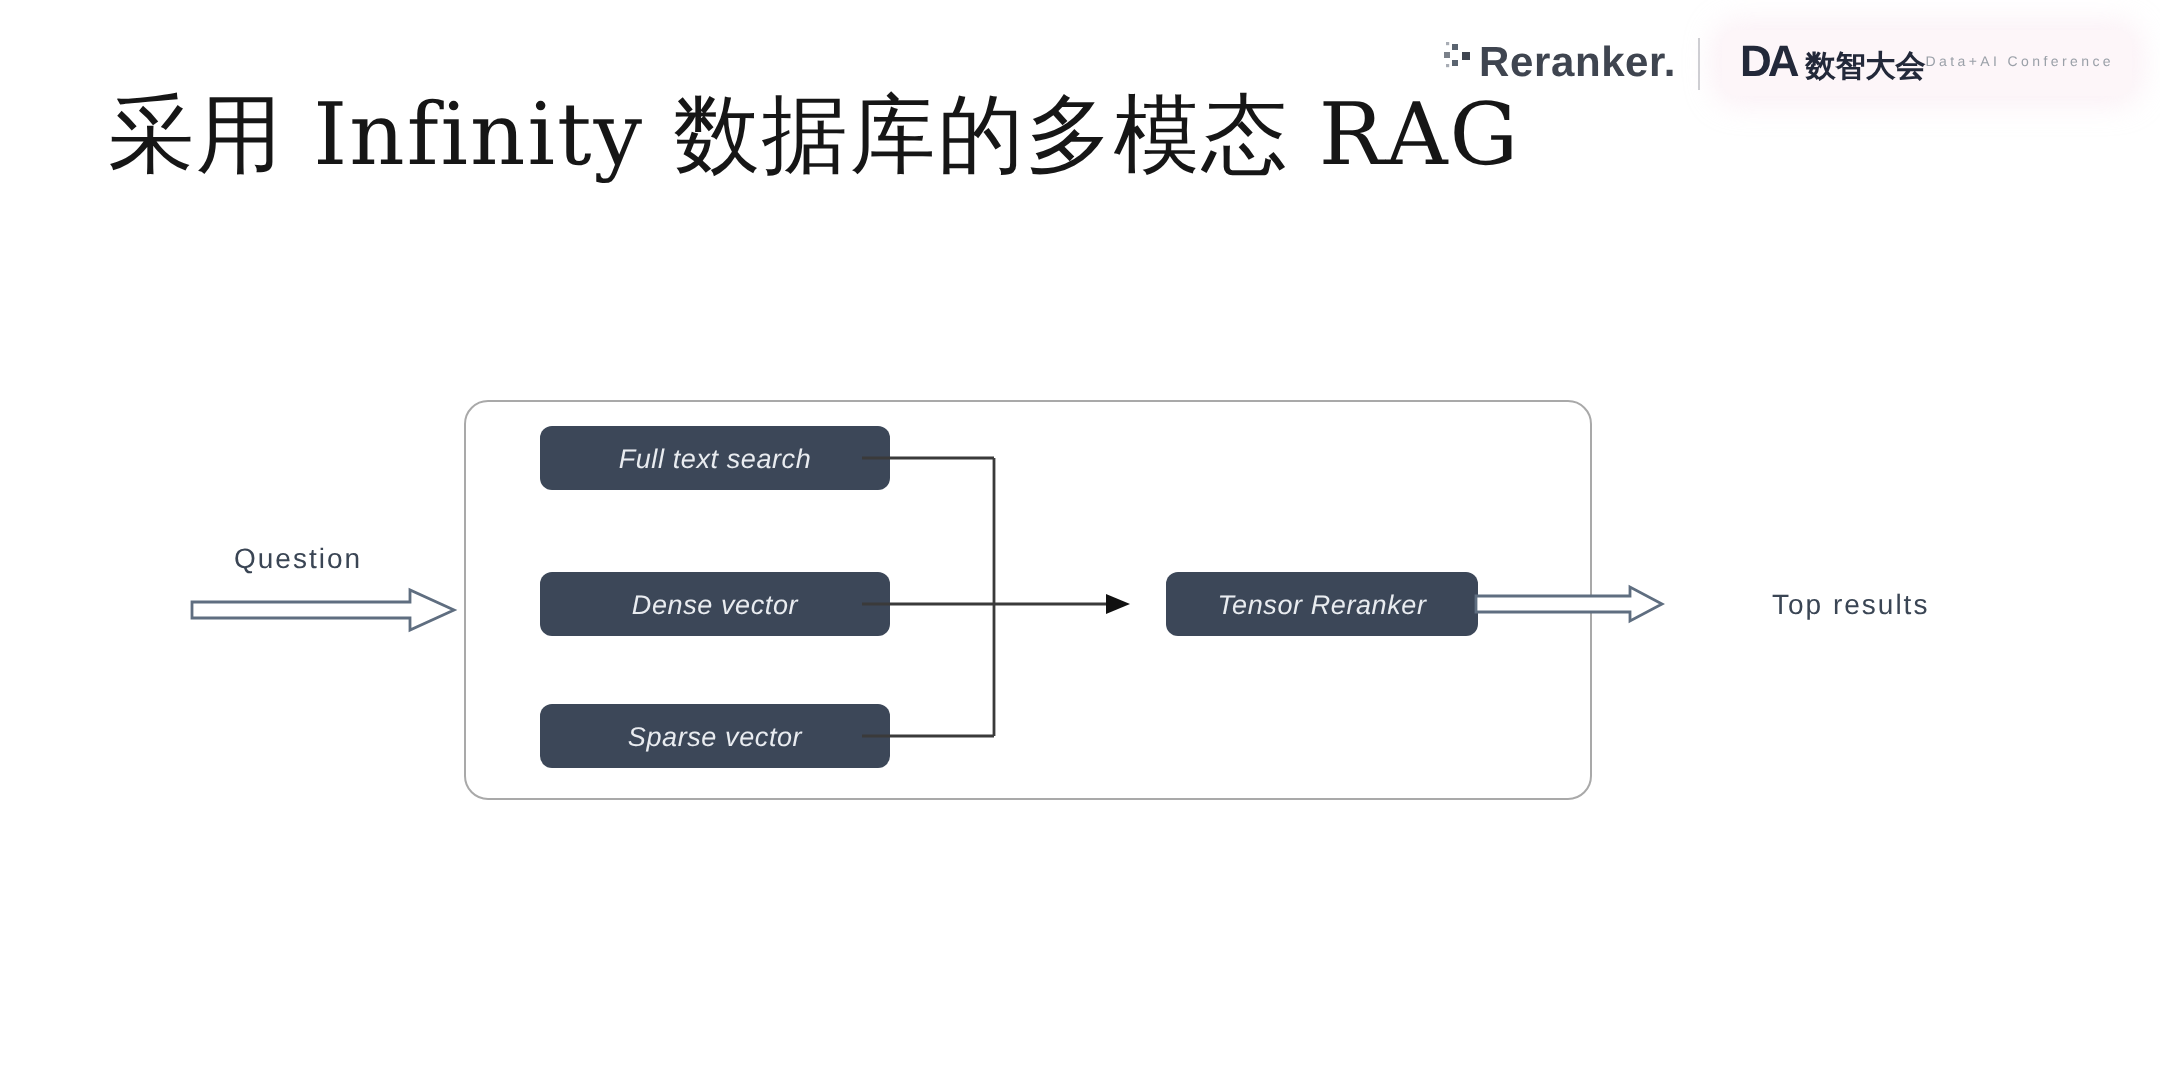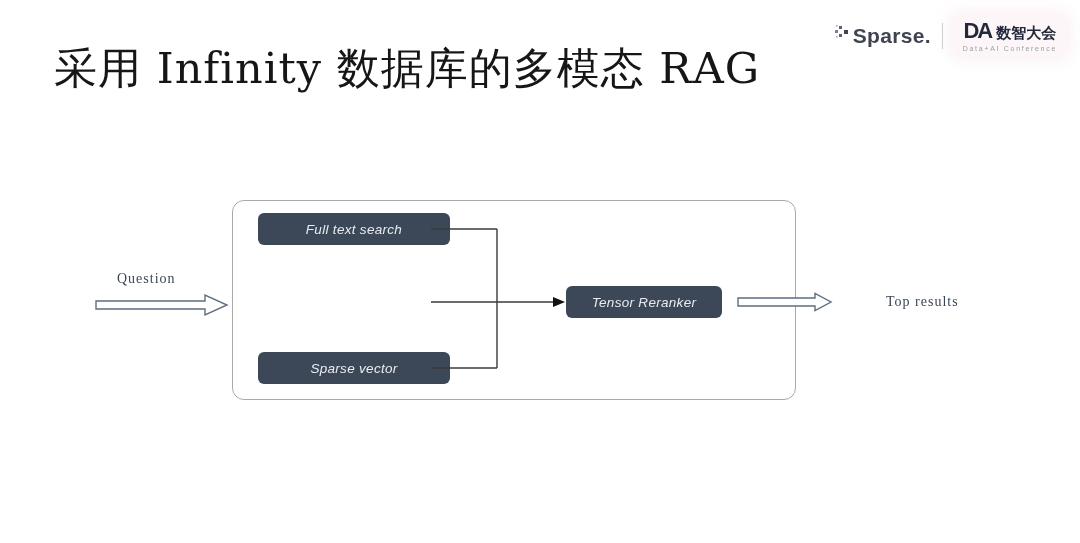--- a/index.html
+++ b/index.html
@@ -45,21 +45,21 @@
     letter-spacing: 0.3px;
   }
   .datafun-dots { margin-top: -8px; }
   .logo-separator {
     width: 1px;
     height: 26px;
     background: #cdced2;
   }
   .conference-logo {
     display: flex;
-    flex-direction: column;
+    flex-direction: row;
     align-items: center;
     padding: 3px 9px 4px 9px;
     border-radius: 8px;
     background: #fdf6f9;
     box-shadow: 0 0 14px 5px rgba(243, 214, 229, 0.35);
     text-align: center;
   }
   .conference-main {
     display: flex;
     align-items: baseline;
@@ -81,21 +81,21 @@
     margin-top: 1px;
     font-size: 7px;
     letter-spacing: 1.7px;
     color: #9aa0a8;
     white-space: nowrap;
   }
 
   
   .io-label {
     position: absolute;
-    font-family: Liberation Serif, serif;
+    font-family: Liberation Sans, sans-serif;
     font-size: 14px;
     color: #3a4554;
     letter-spacing: 1px;
     white-space: nowrap;
   }
   .question-label { left: 117px; top: 271px; }
   .top-results-label { left: 838px; top: 294px; margin-left: 48px; }
 
   
   .pipeline-container {
@@ -105,39 +105,39 @@
     width: 562px;
     height: 198px;
     border: 1px solid #a9a9a9;
     border-radius: 12px;
     background: #ffffff;
   }
 
   
   .stage-box {
     position: absolute;
-    left: 258px;
-    width: 192px;
+    left: 270px;
+    width: 175px;
     height: 32px;
     background: #3c4758;
     border-radius: 6px;
     color: #e9ecf0;
     font-style: italic;
     font-size: 13.5px;
     letter-spacing: 0.3px;
     display: flex;
     align-items: center;
     justify-content: center;
     white-space: nowrap;
   }
   .stage-fulltext { top: 213px; }
   .stage-dense    { top: 286px; }
   .stage-sparse   { top: 352px; }
   .reranker-box {
-    left: 566px;
+    left: 583px;
     top: 286px;
     width: 156px;
   }
 
   
   .overlay {
     position: absolute;
     left: 0; top: 0;
     width: 1080px;
     height: 543px;
@@ -154,41 +154,44 @@
   <div class="logo-bar">
     <div class="datafun-logo">
       <svg class="datafun-dots" width="15" height="15" viewBox="0 0 15 15">
         <rect x="0" y="6" width="3" height="3" fill="#7a8089"></rect>
         <rect x="4" y="2" width="3" height="3" fill="#5a6470"></rect>
         <rect x="4" y="10" width="3" height="3" fill="#5a6470"></rect>
         <rect x="9" y="6" width="4" height="4" fill="#3f4550"></rect>
         <rect x="1" y="1" width="1.6" height="1.6" fill="#a8adb5"></rect>
         <rect x="1" y="12" width="1.6" height="1.6" fill="#a8adb5"></rect>
       </svg>
-      <span>Sparse.</span>
+      <span>Reranker.</span>
     </div>
     <div class="logo-separator"></div>
     <div class="conference-logo">
       <div class="conference-main">
         <span class="conference-prefix">DA</span>
         <span class="conference-name">数智大会</span>
       </div>
       <div class="conference-subtitle">Data+AI Conference</div>
     </div>
   </div>
 
   <div class="io-label question-label">Question</div>
 
   <div class="io-label top-results-label">Top results</div>
 
   <div class="pipeline-container"></div>
 
   <div class="stage-box stage-fulltext">
     <span>Full text search</span>
   </div>
+  <div class="stage-box stage-dense">
+    <span>Dense vector</span>
+  </div>
   <div class="stage-box stage-sparse">
     <span>Sparse vector</span>
   </div>
 
   <div class="stage-box reranker-box">
     <span>Tensor Reranker</span>
   </div>
 
   <svg class="overlay" viewBox="0 0 1080 543" xmlns="http://www.w3.org/2000/svg">
 

